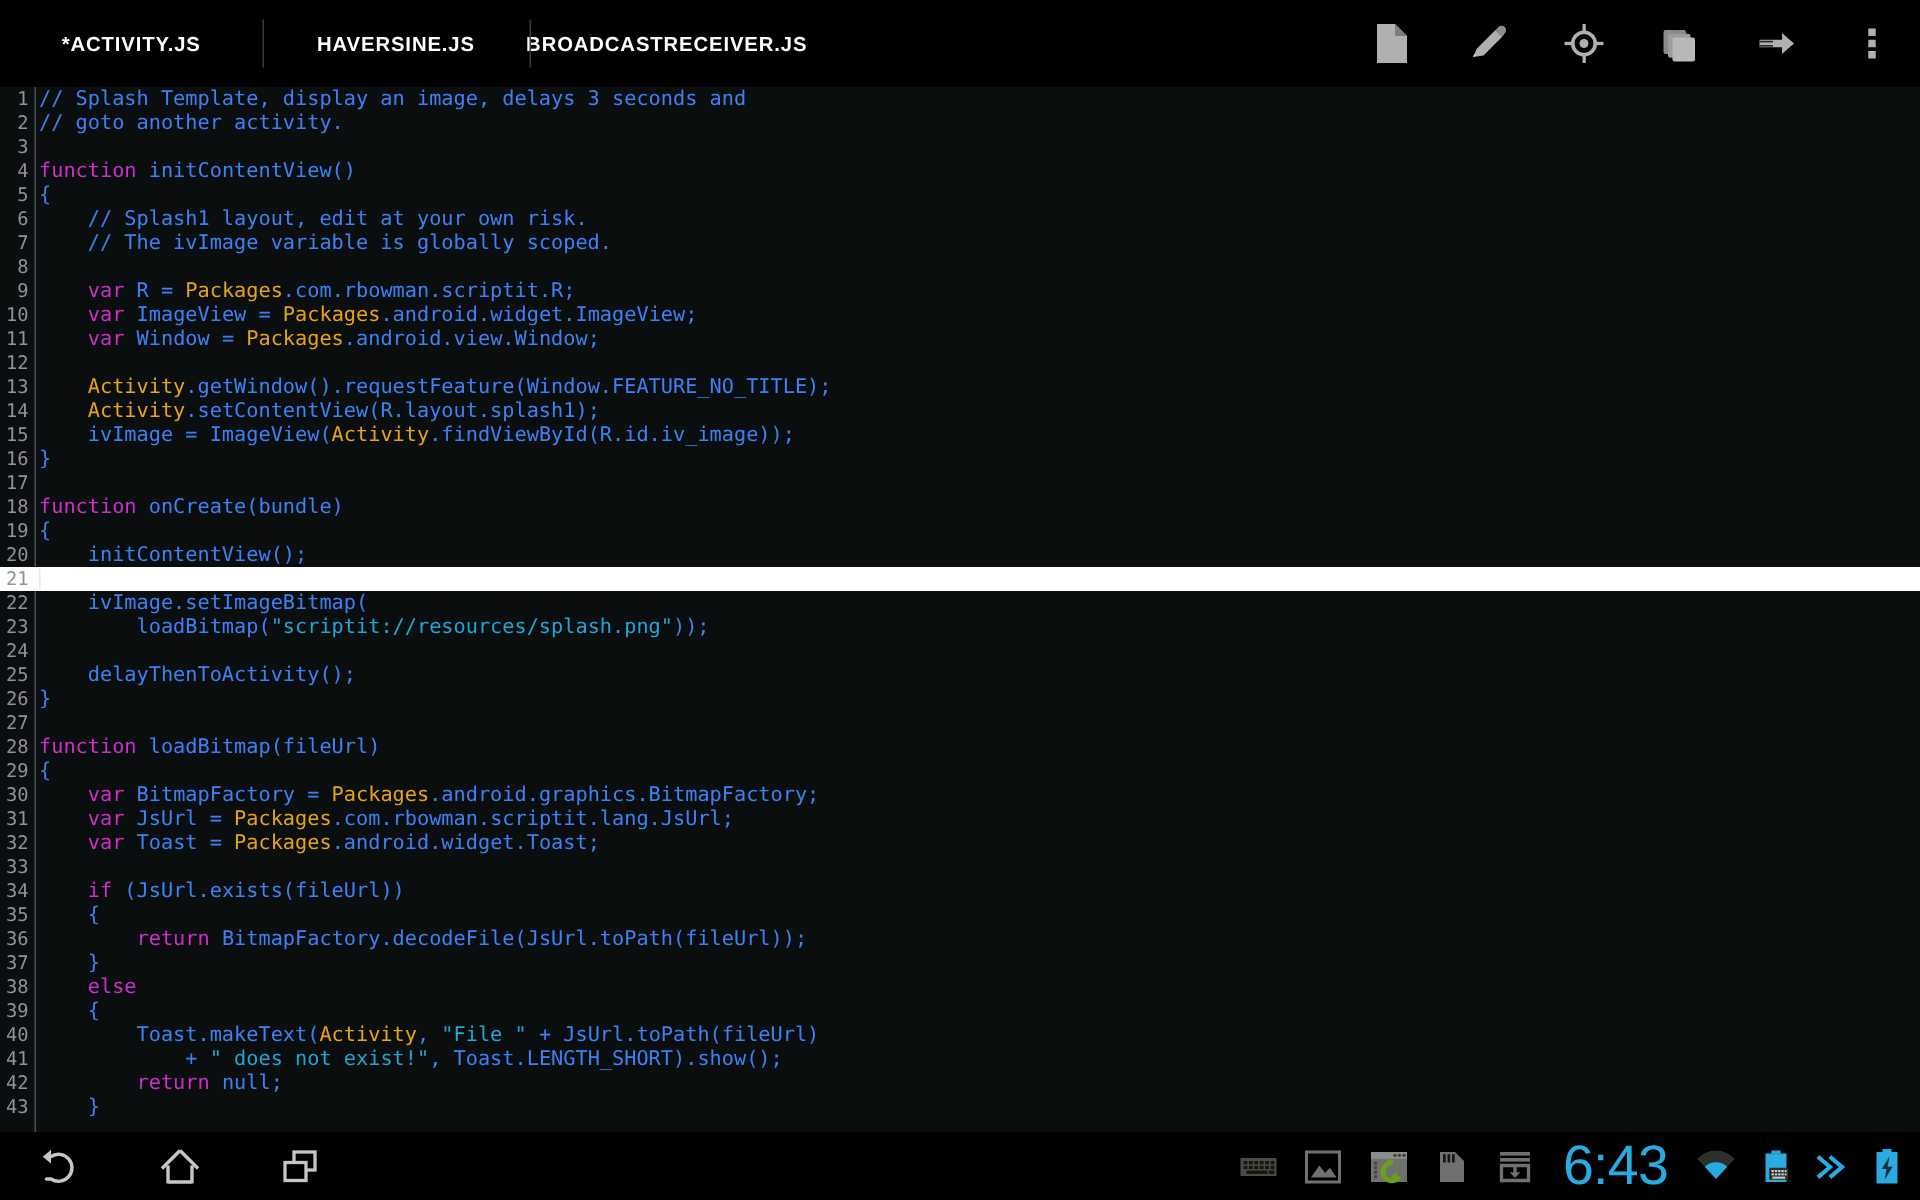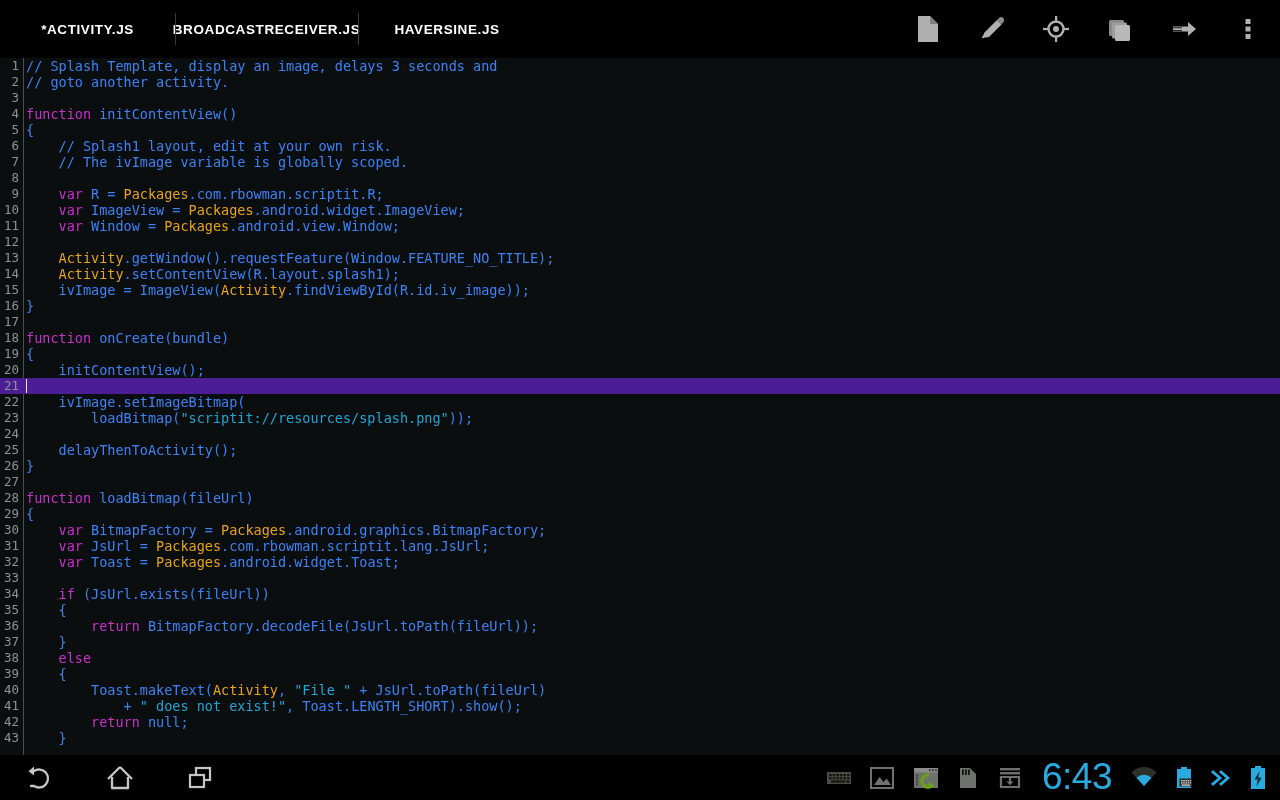--- a/index.html
+++ b/index.html
@@ -64,21 +64,21 @@
     position:absolute; left:23px; top:0; bottom:0; width:1px; background:#4a4f52;
   }
   .code {
     position:relative;
     font-family:"DejaVu Sans Mono", "Liberation Mono", monospace;
     font-size:13.5px;
     line-height:16px;
     white-space:pre;
   }
   .row { position:relative; height:16px; }
-  .row.cur { background:#4c1d95; }
+  .row.cur { background:#ffffff; }
   .ln {
     position:absolute; left:0; width:19px; top:0; height:16px;
     text-align:right; color:#8d9396; font-size:12.5px; line-height:16px;
     font-family:"DejaVu Sans Mono","Liberation Mono", monospace;
   }
   .txt {
     position:absolute; left:26px; top:0; height:16px; line-height:16px;
     color:#d6d6d6;
   }
   .row.cur .caret {
@@ -117,28 +117,28 @@
 <body>
 
 <div id="app">
 
   <div class="tabbar">
     <div class="tabzone" id="tabzone">
         <div class="tab tab-w0">
           <span class="tab-label">*ACTIVITY.JS</span>
           <span class="tab-underline"></span>
         </div>
+        <div class="tab tab-w2">
+          <span class="tab-sep"></span>
+          <span class="tab-label">HAVERSINE.JS</span>
+          <span class="tab-underline"></span>
+        </div>
         <div class="tab tab-w1">
           <span class="tab-sep"></span>
           <span class="tab-label">BROADCASTRECEIVER.JS</span>
-          <span class="tab-underline"></span>
-        </div>
-        <div class="tab tab-w2">
-          <span class="tab-sep"></span>
-          <span class="tab-label">HAVERSINE.JS</span>
           <span class="tab-underline"></span>
         </div>
       </div>
 
     <div class="toolbar">
 
       <div class="tbtn" title="New File">
         <svg width="26" height="30" viewBox="0 0 26 30">
           <path d="M3 2 h12 l8 8 v18 H3 Z" fill="#b0b0b0"></path>
           <path d="M15 2 v8 h8 Z" fill="#7d7d7d"></path>

